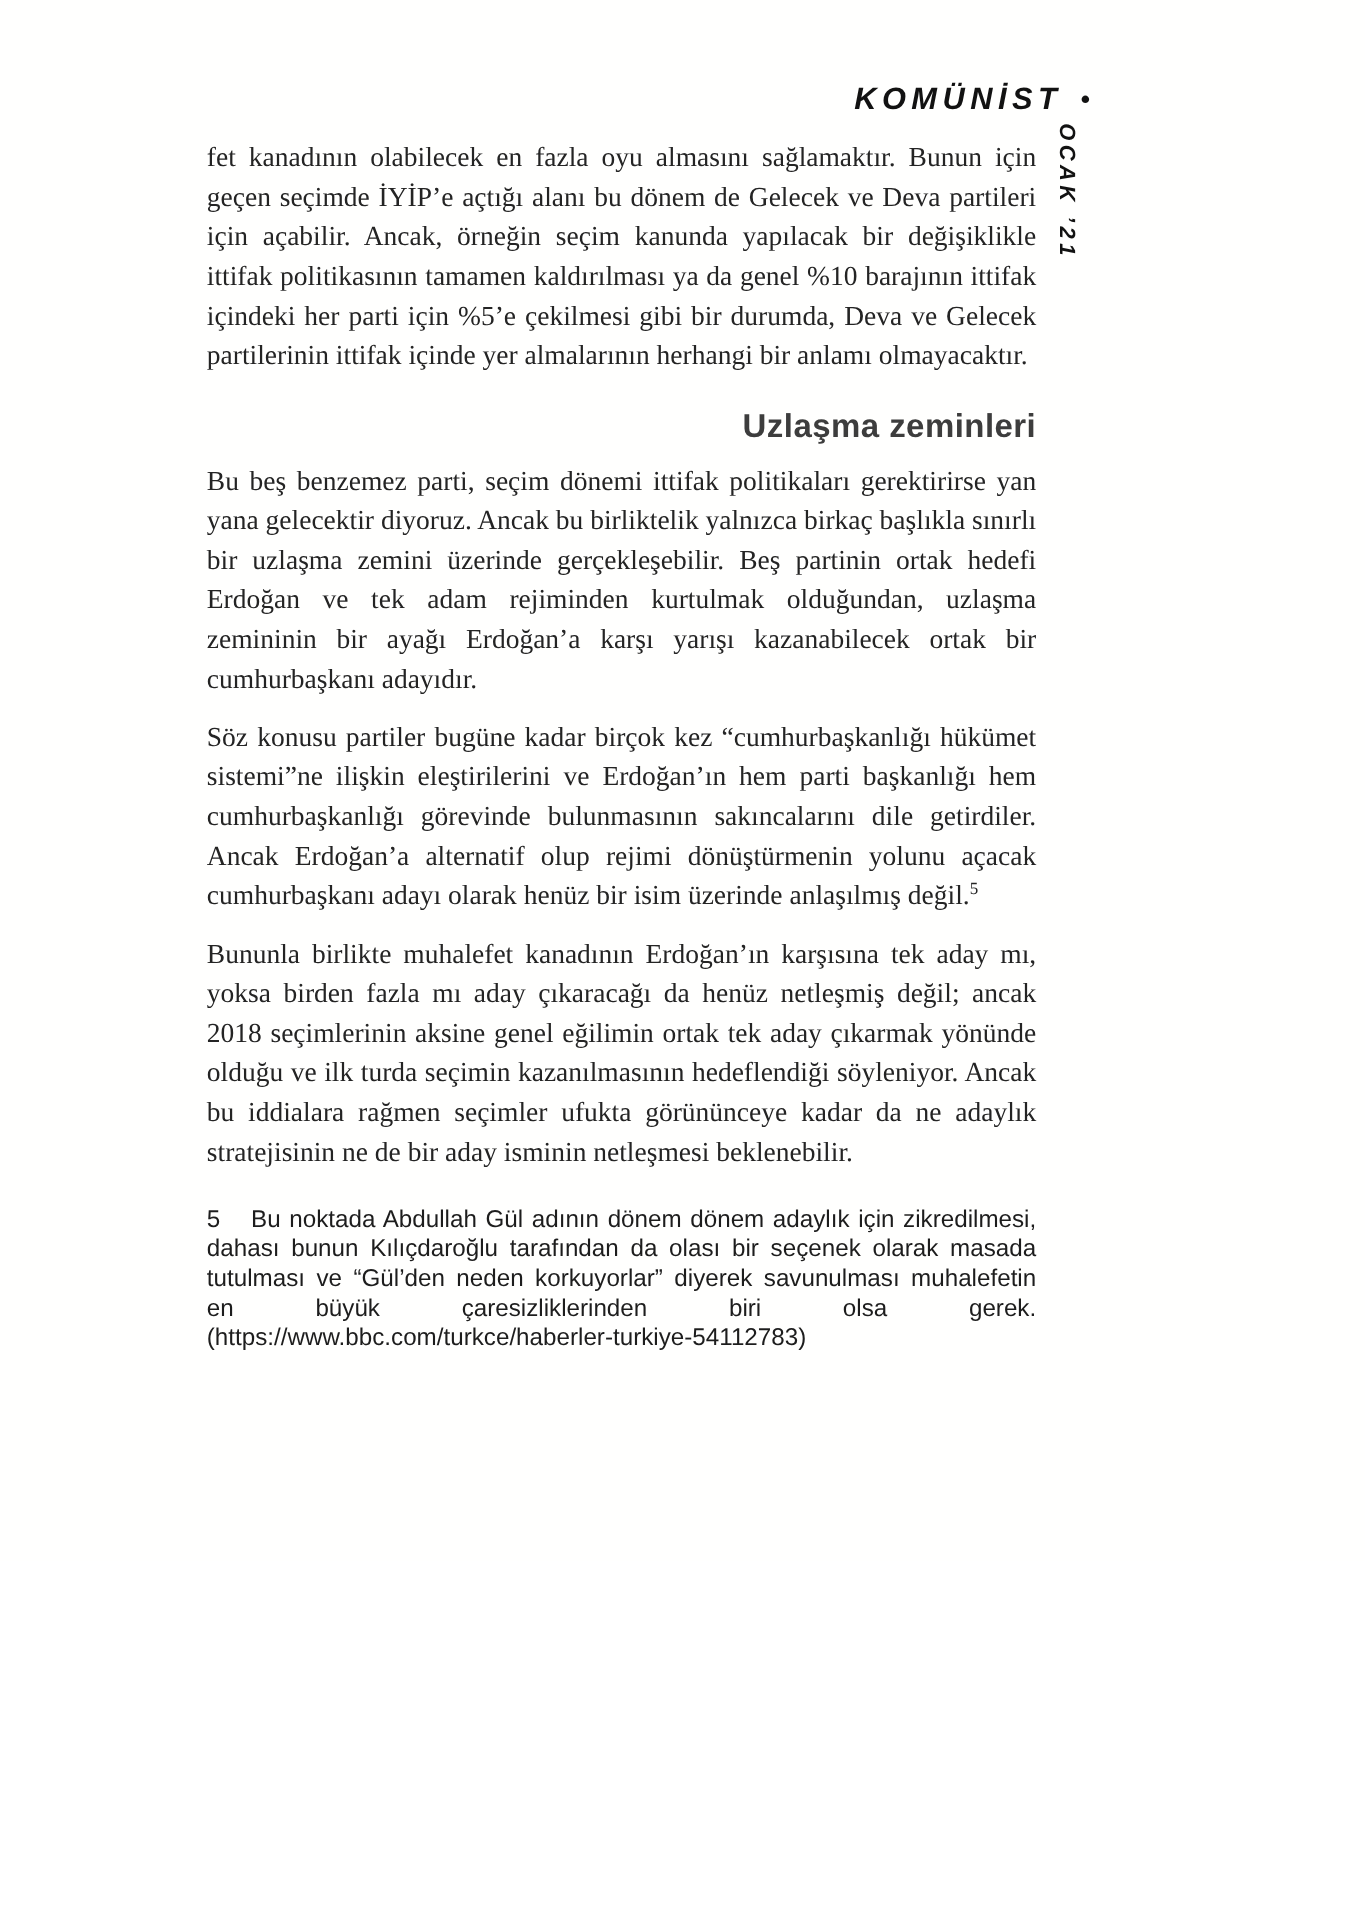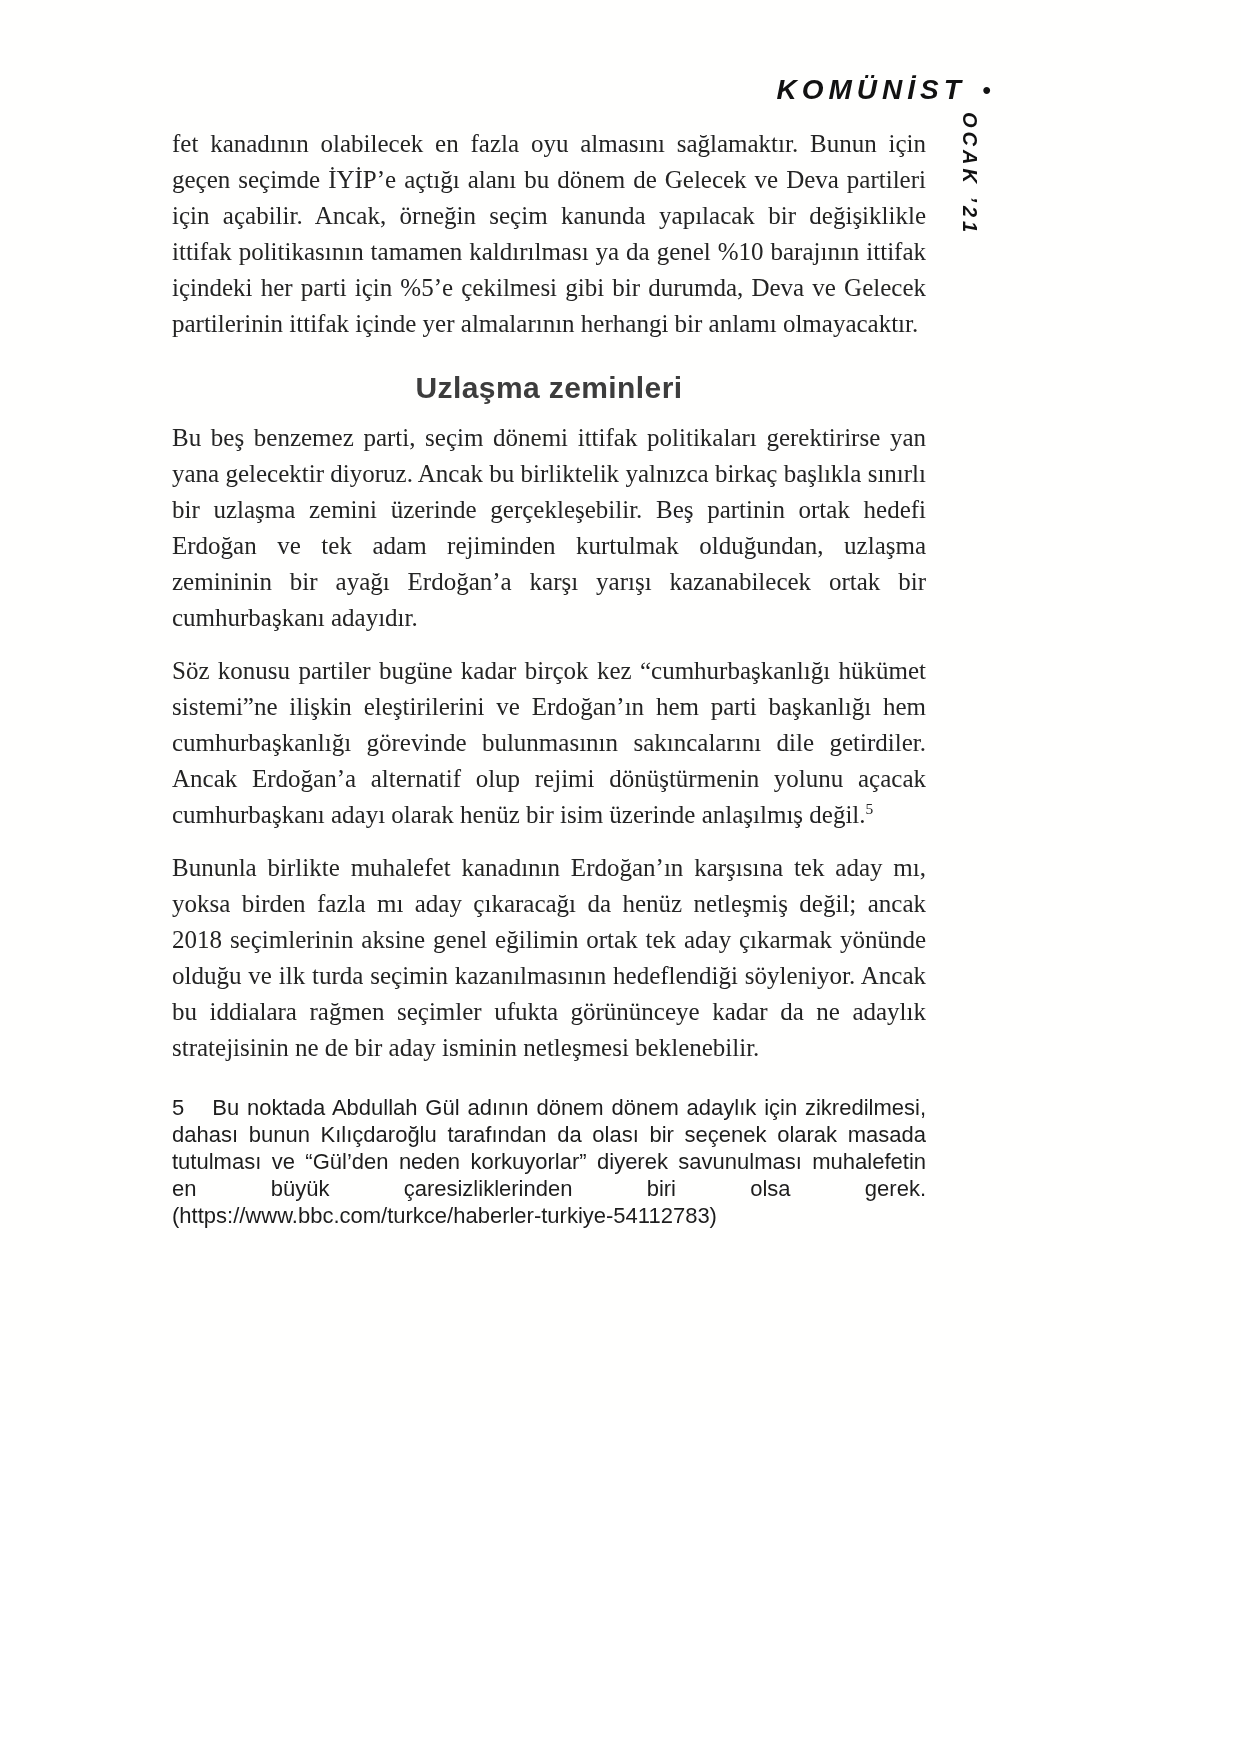--- a/index.html
+++ b/index.html
@@ -50,39 +50,39 @@
     font-style: italic;
     font-size: 20px;
     letter-spacing: 4px;
     color: #121212;
     white-space: nowrap;
   }
 
   
   .content {
     position: absolute;
-    left: 172px;
+    left: 188px;
     top: 126px;
     width: 754px;
     font-size: 25px;
     line-height: 36px;
     text-align: justify;
     color: #242424;
   }
   .content p {
     margin: 0 0 17px 0;
   }
   .section-heading {
     font-family: "Liberation Sans", sans-serif;
     font-weight: bold;
     font-size: 30px;
     letter-spacing: 0.4px;
     color: #3d3d3d;
     margin: 28px 0 14px 0;
-    text-align: center;
+    text-align: right;
   }
   sup.fn-ref {
     font-size: 0.62em;
     line-height: 0;
     vertical-align: super;
   }
 
   
   .footnote {
     width: 754px;

